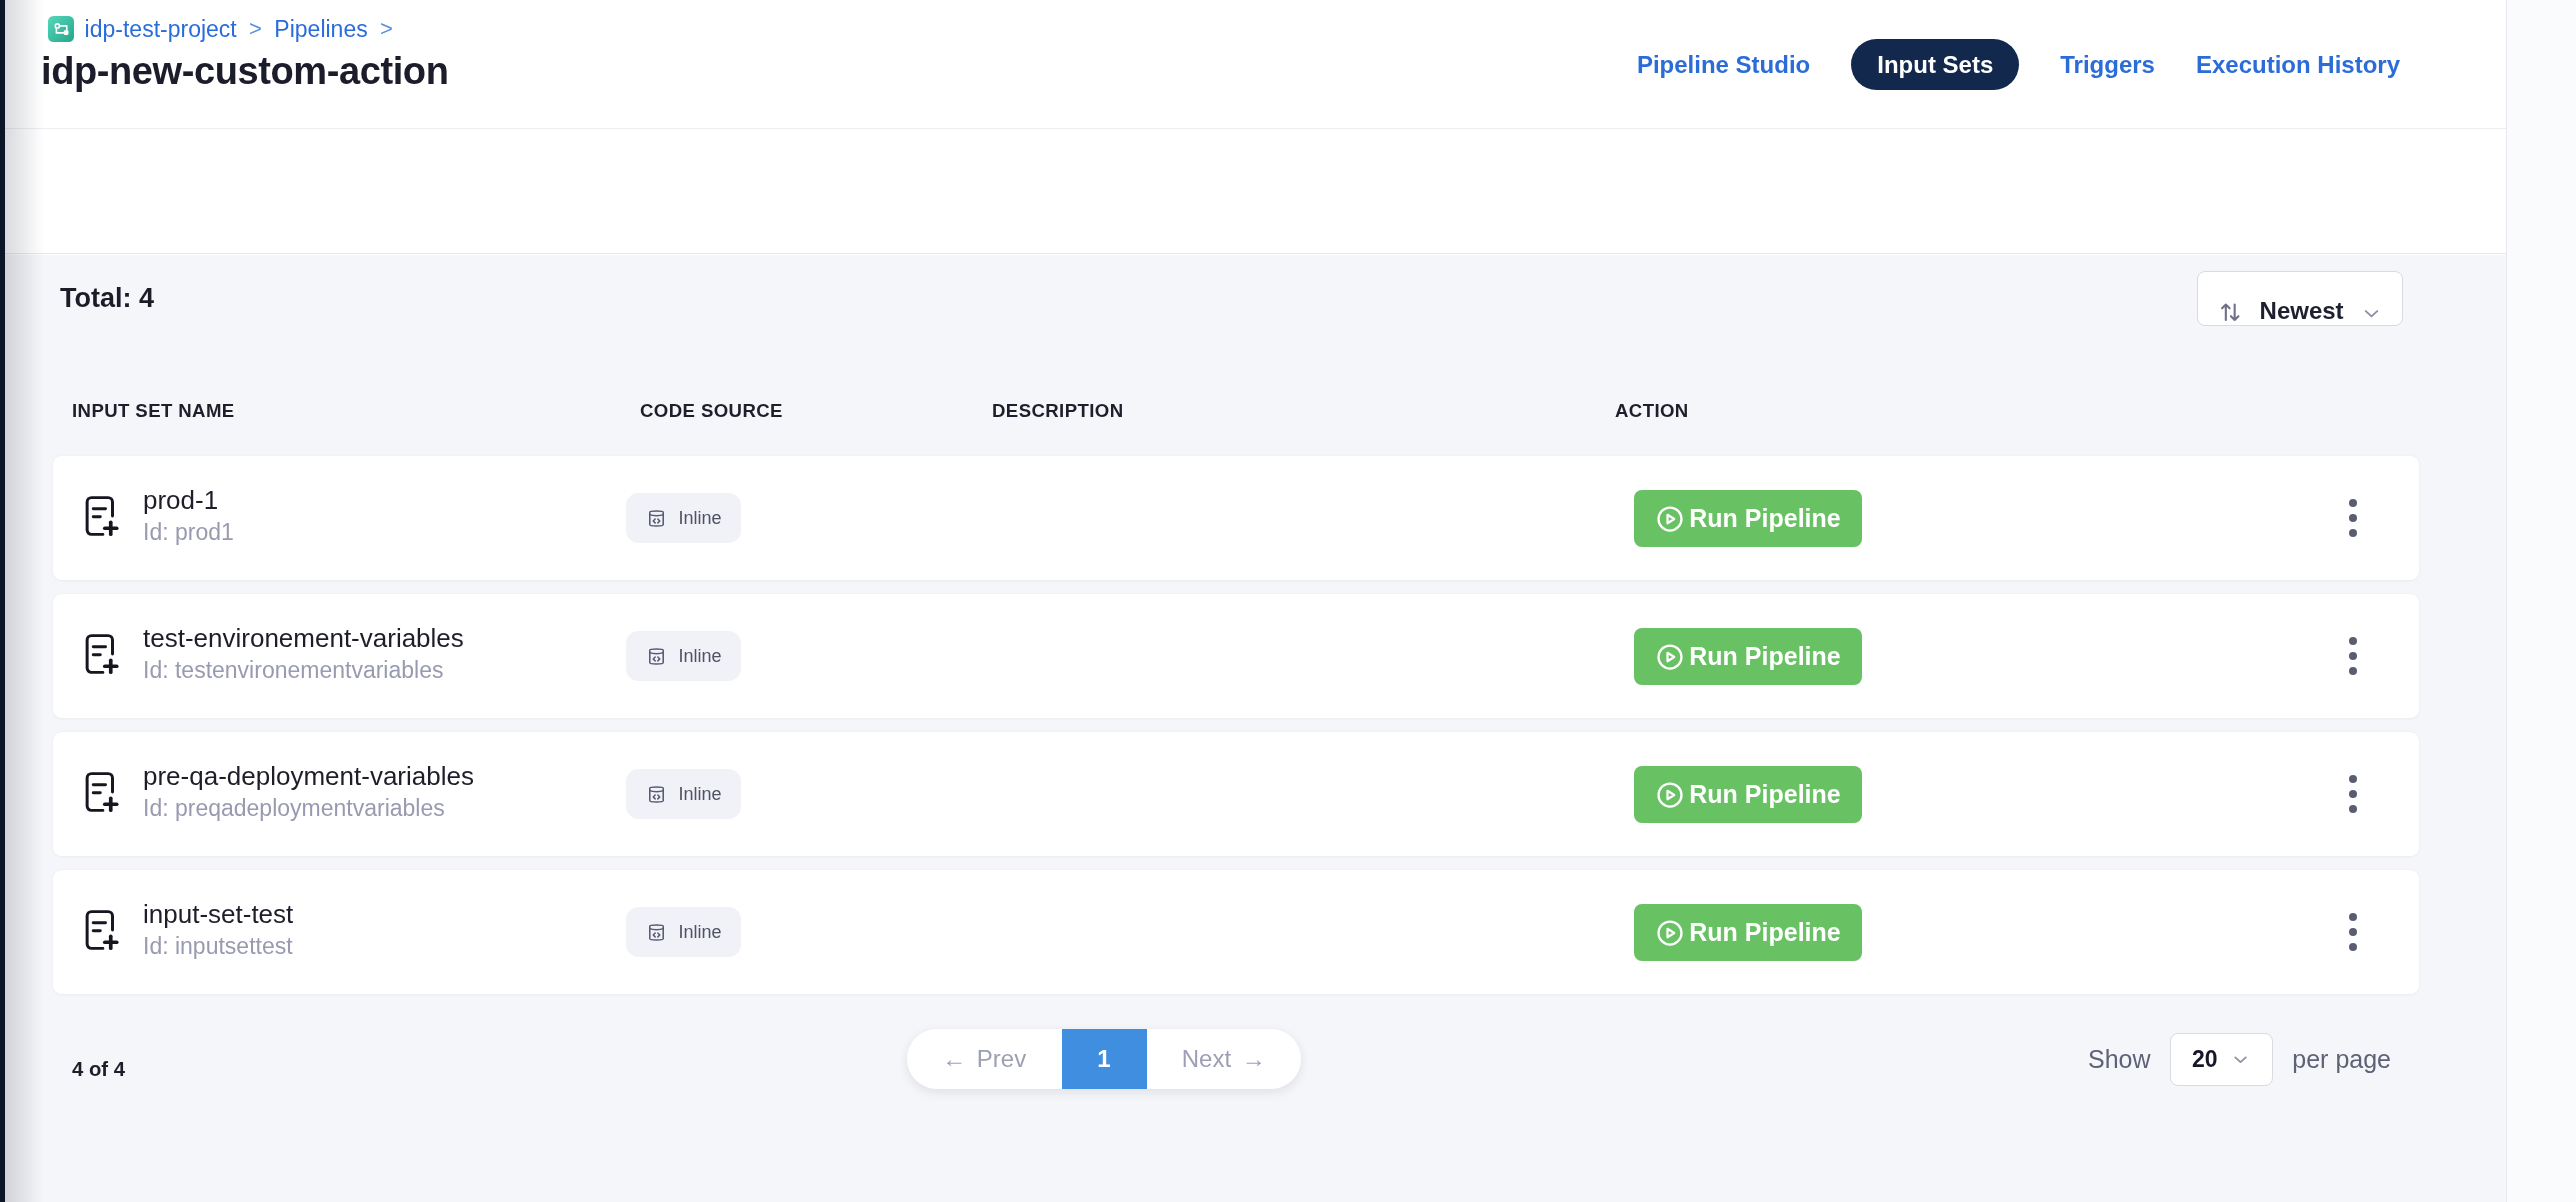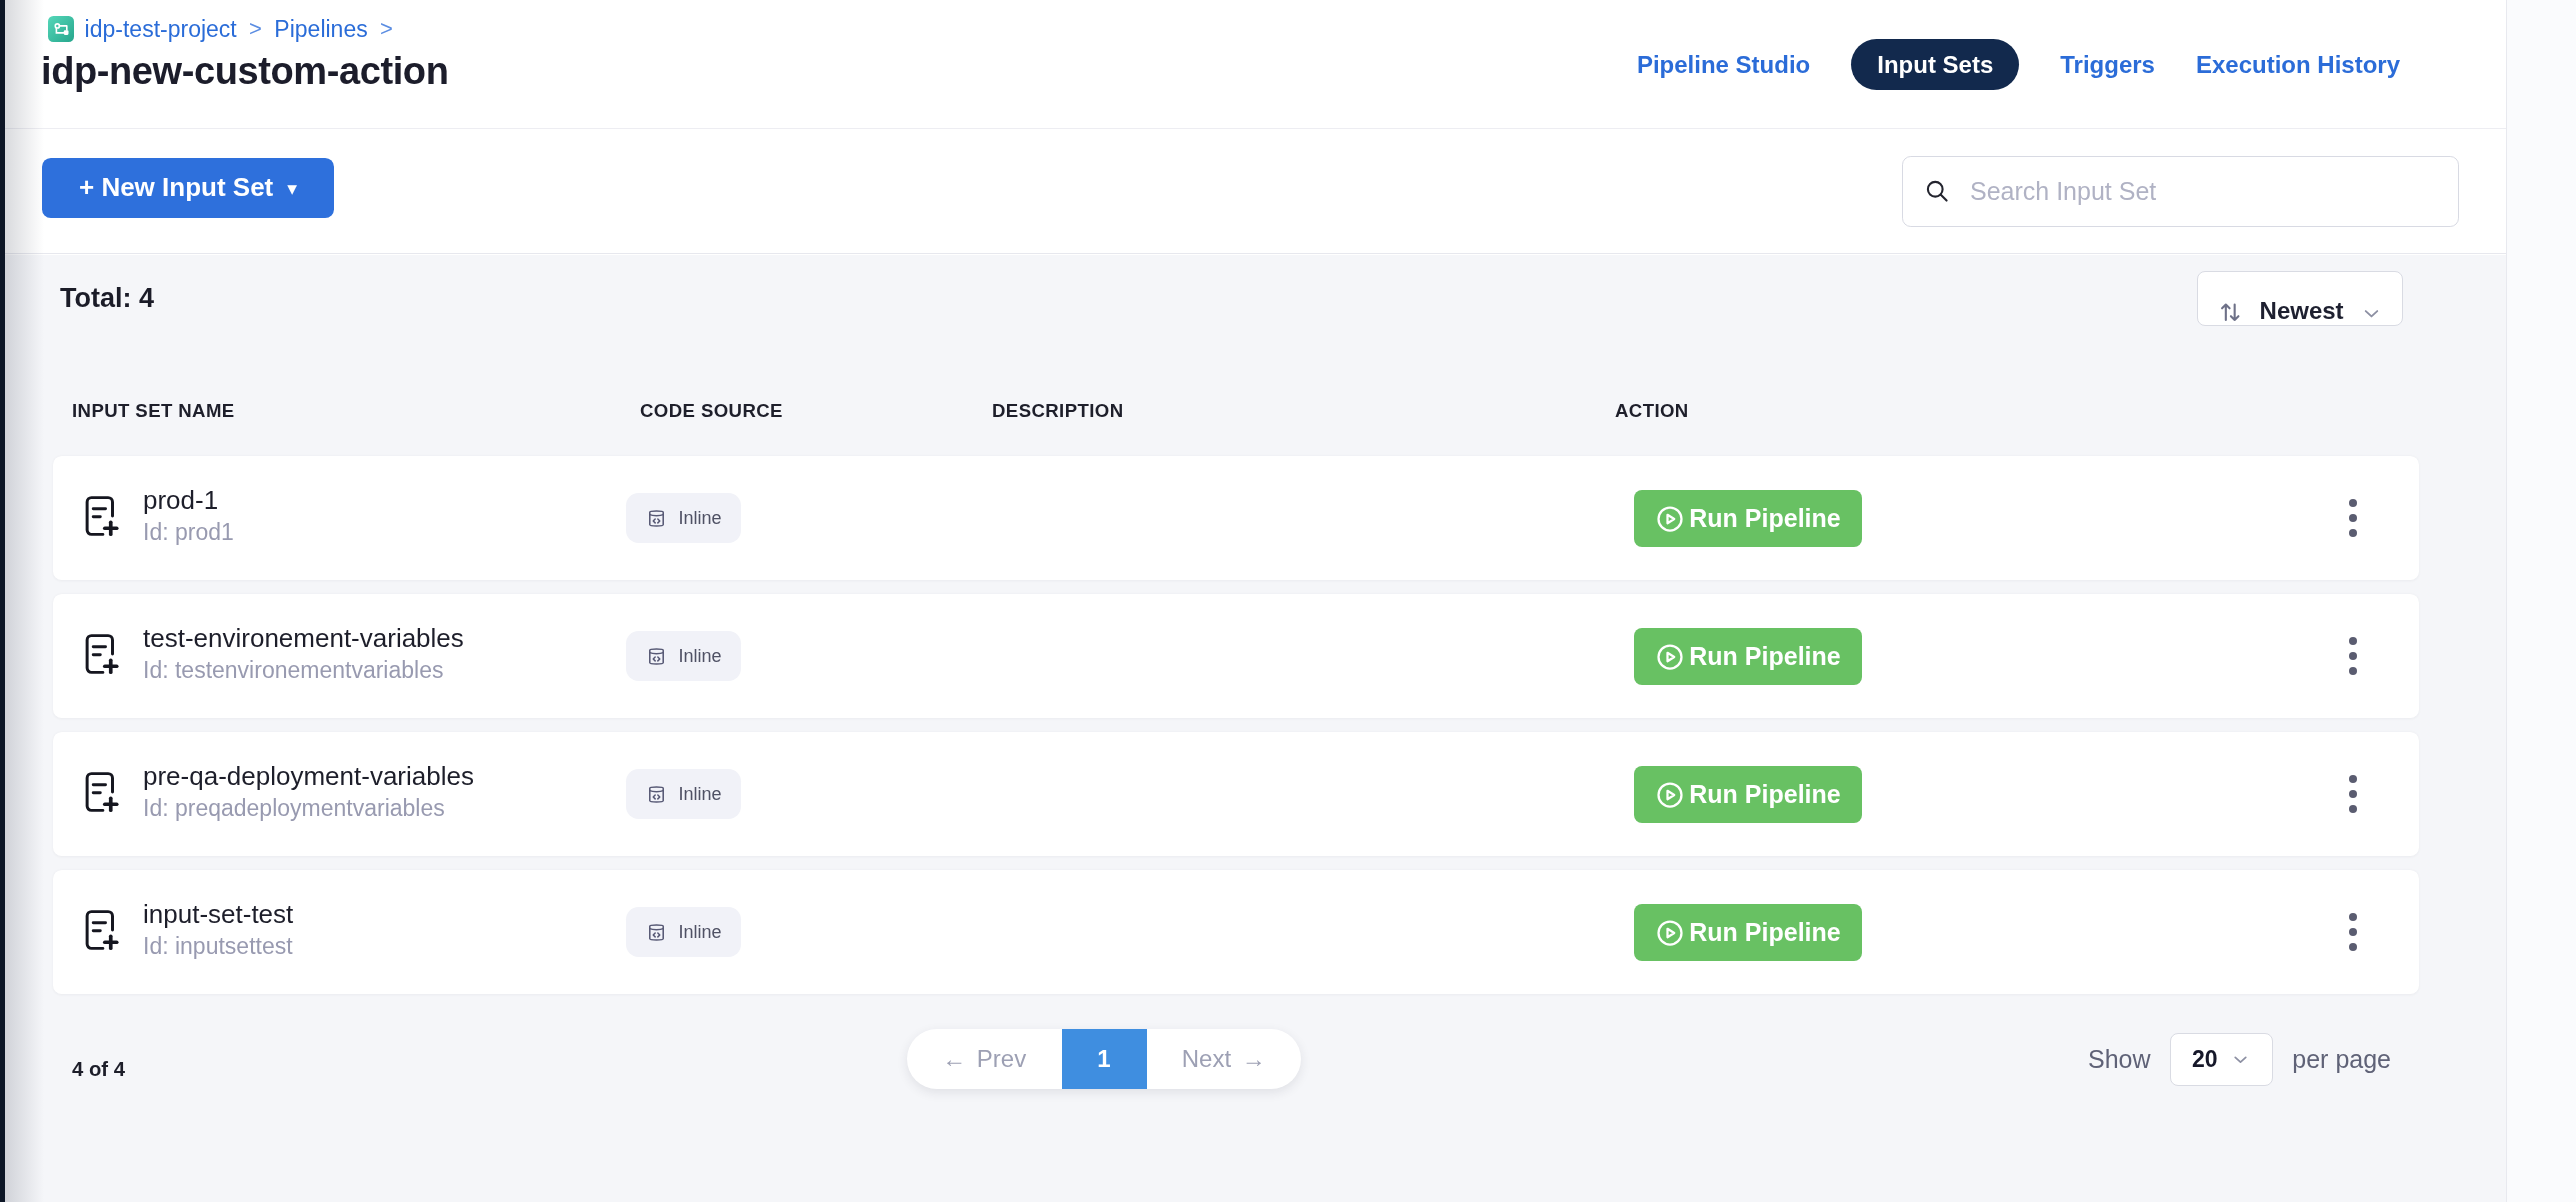--- a/index.html
+++ b/index.html
@@ -109,31 +109,20 @@
 
   <div class="topnav">
     <a class="nav-link">Pipeline Studio</a>
     <a class="nav-pill">Input Sets</a>
     <a class="nav-link">Triggers</a>
     <a class="nav-link">Execution History</a>
   </div>
 </div>
 
 <div class="toolbar">
-  <button class="new-btn">
-    <span>+ New Input Set</span>
-    <span class="caret">▾</span>
-  </button>
-  <div class="search">
-    <svg class="mag" width="28" height="28" viewBox="0 0 24 24" fill="none">
-      <circle cx="10.5" cy="10.5" r="6.3" stroke="#23242e" stroke-width="1.8"></circle>
-      <line x1="15.3" y1="15.3" x2="20.2" y2="20.2" stroke="#23242e" stroke-width="1.8" stroke-linecap="round"></line>
-    </svg>
-    <input type="text" placeholder="Search Input Set" style="">
-  </div>
 </div>
 
 <div class="main">
   <div class="total">Total: 4</div>
 
   <div class="sort">
     <svg width="26.5" height="26.5" viewBox="0 0 24 24" fill="none" stroke="#6e7188" stroke-width="1.9" stroke-linecap="round" stroke-linejoin="round">
       <path d="M8 19 V5 M8 5 L4.6 8.4 M8 5 L11.4 8.4"></path>
       <path d="M16 5 V19 M16 19 L12.6 15.6 M16 19 L19.4 15.6"></path>
     </svg>

